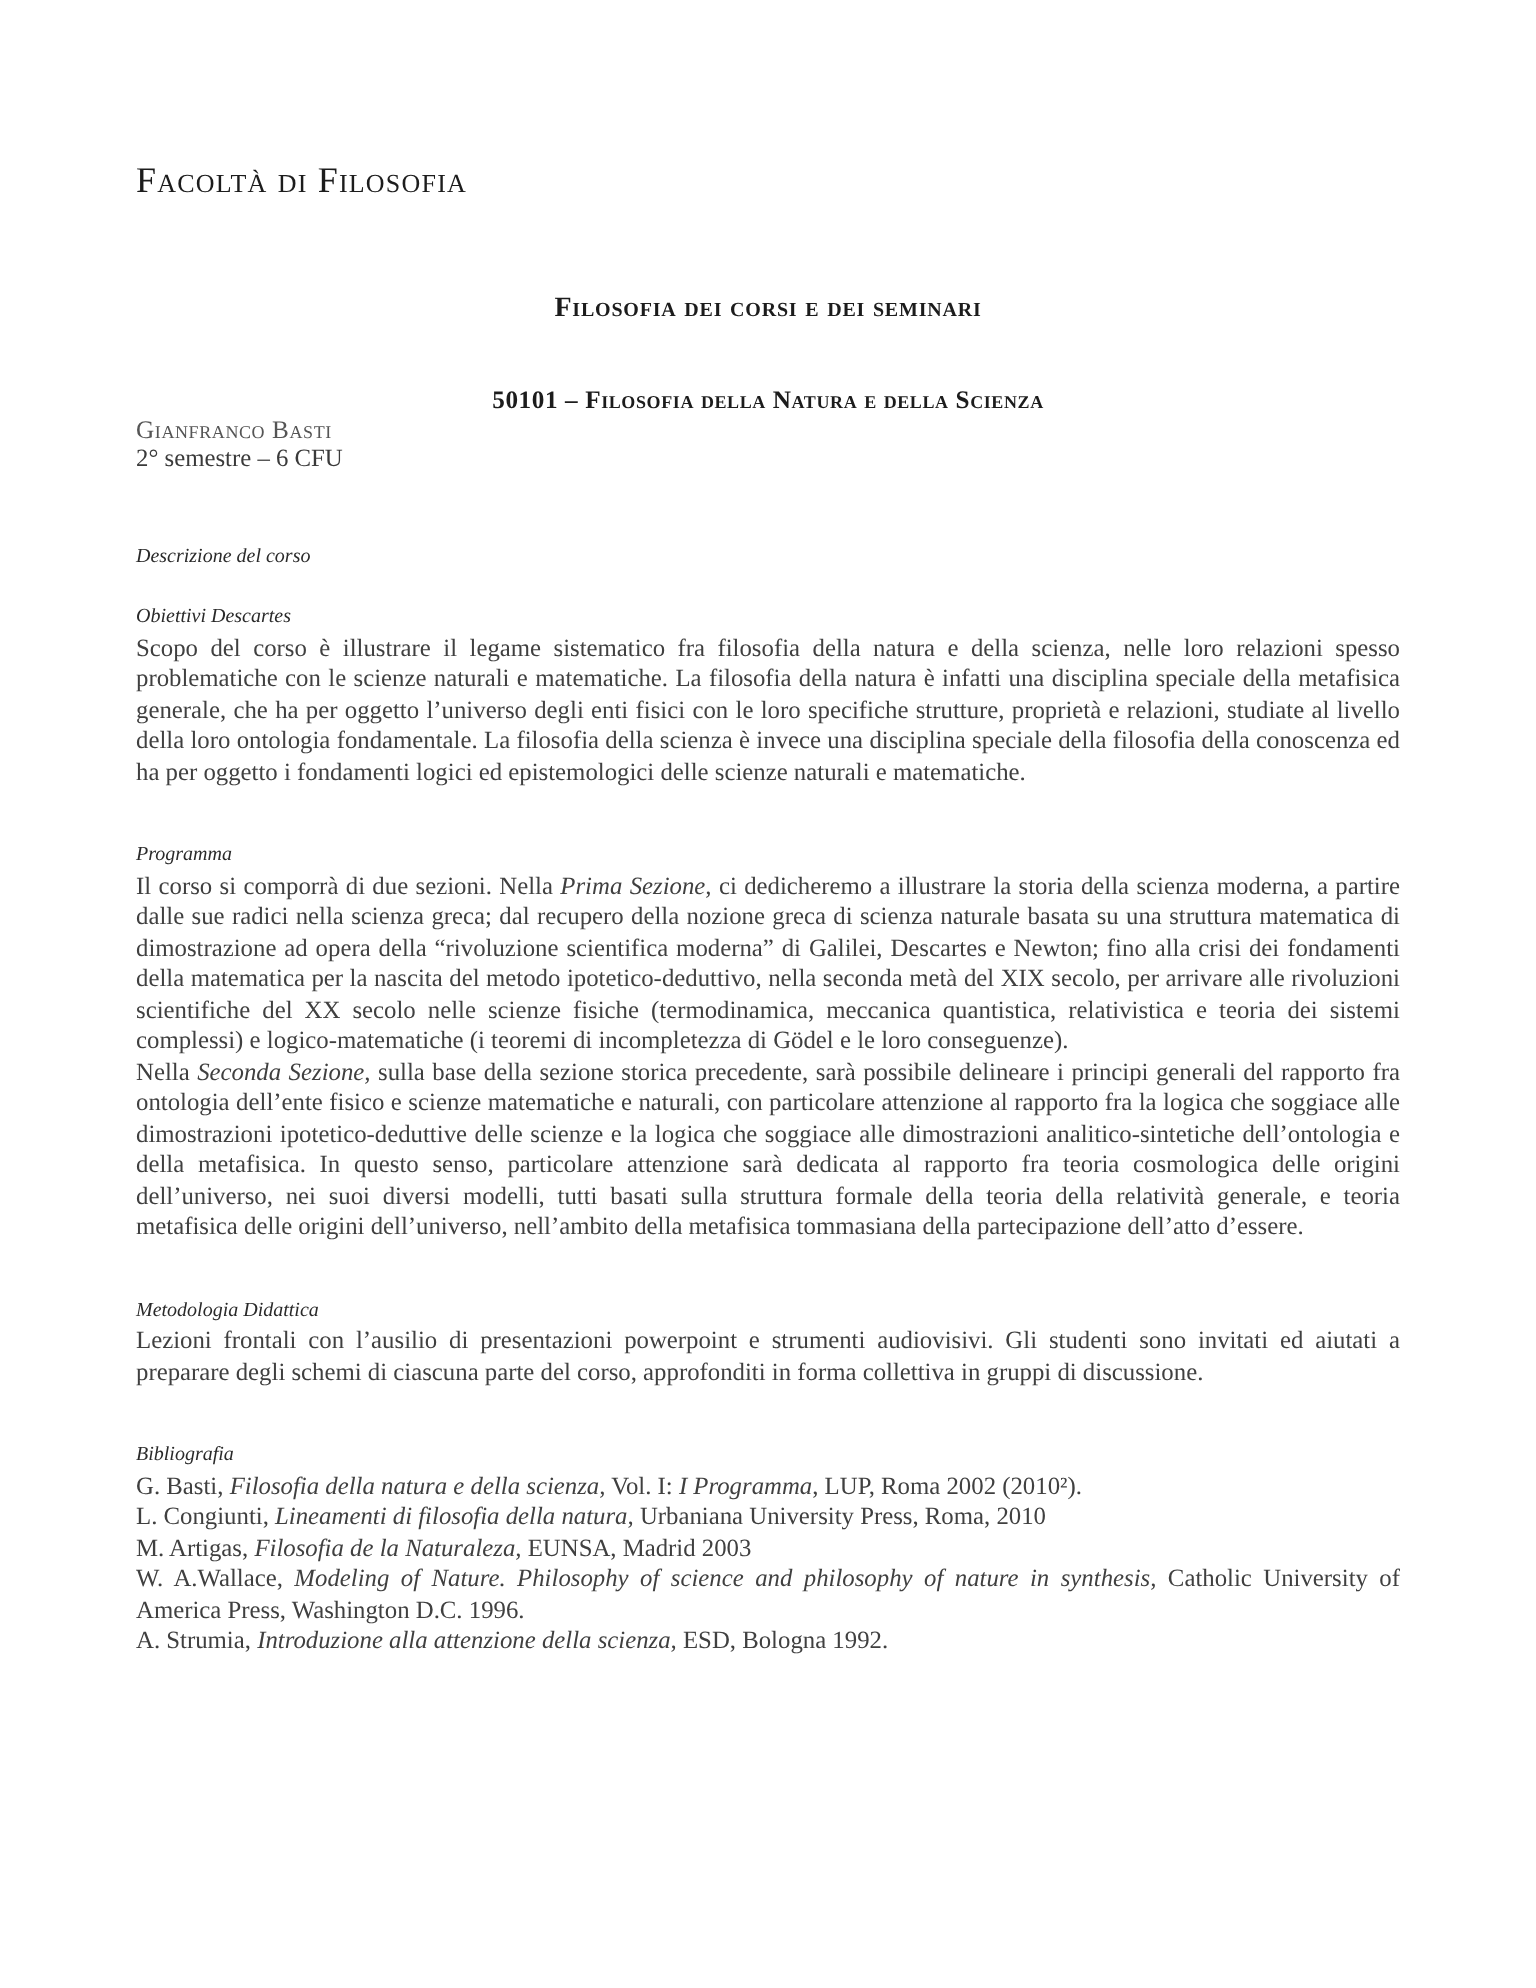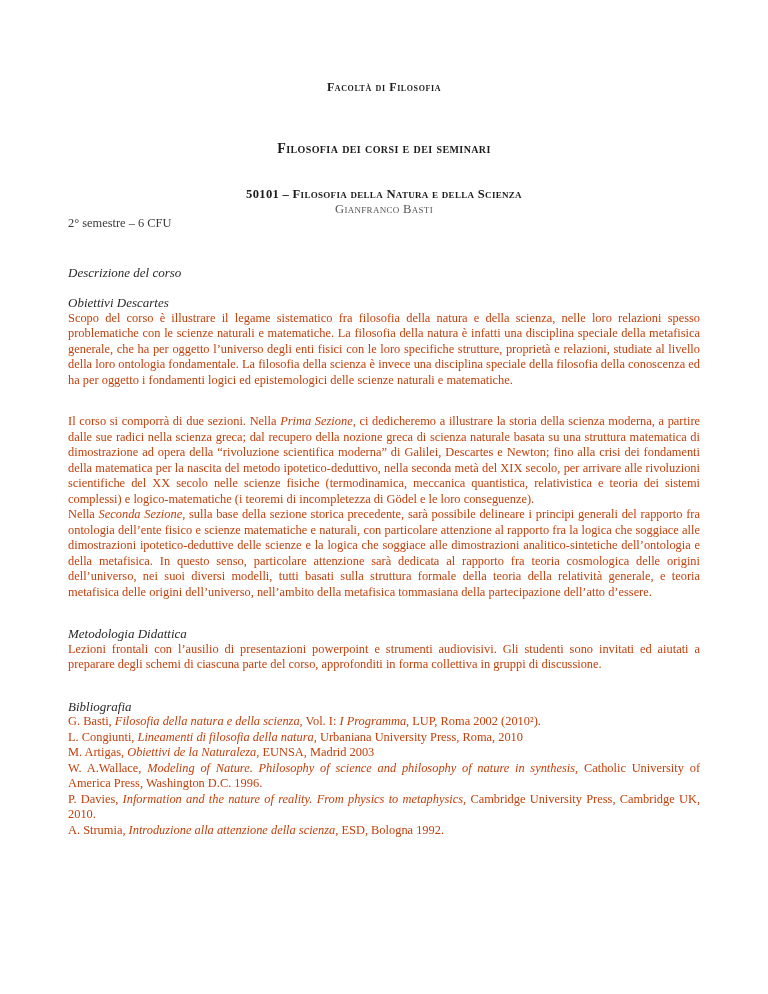--- a/index.html
+++ b/index.html
@@ -15,23 +15,23 @@
     overflow: hidden;
   }
   .page {
     box-sizing: border-box;
     width: 768px;
     height: 994px;
     padding: 80px 68px 0 68px;
   }
   .faculty-title {
     margin: 0 0 46px 0;
-    text-align: center;
-    font-size: 12px;
-    font-weight: bold;
+    text-align: left;
+    font-size: 18px;
+    font-weight: normal;
     font-variant: small-caps;
     letter-spacing: 0.6px;
     color: #1c1c1c;
   }
   .program-subtitle {
     margin: 0 0 30px 0;
     text-align: center;
     font-size: 14px;
     font-weight: bold;
     font-variant: small-caps;
@@ -48,44 +48,43 @@
     font-variant: small-caps;
     letter-spacing: 0.3px;
     color: #1c1c1c;
     text-align: center;
   }
   .professor {
     font-size: 12.6px;
     font-variant: small-caps;
     letter-spacing: 0.3px;
     color: #555555;
-    text-align: center;
   }
   .semester {
     font-size: 12.4px;
     color: #3a3a3a;
   }
   .section {
     margin: 0 0 26px 0;
   }
   .section.tight {
     margin-bottom: 15px;
   }
   .sec-heading {
-    font-size: 13px;
+    font-size: 10px;
     font-style: italic;
     line-height: 15.5px;
     color: #2a2a2a;
   }
   .para {
     margin: 0;
     font-size: 12.4px;
     line-height: 15.5px;
     text-align: justify;
-    color: #c2410c;
+    color: #404040;
   }
   .para .it {
     font-style: italic;
   }
   .bib-list .para {
     margin: 0;
   }
 </style>
 </head>
 <body>
@@ -105,35 +104,35 @@
   <div class="section tight">
     <div class="sec-heading">Descrizione del corso</div>
   </div>
 
   <div class="section">
     <div class="sec-heading">Obiettivi Descartes</div>
     <p class="para"><span>Scopo del corso è illustrare il legame sistematico fra filosofia della natura e della scienza, nelle loro relazioni spesso problematiche con le scienze naturali e matematiche. La filosofia della natura è infatti una disciplina speciale della metafisica generale, che ha per oggetto l’universo degli enti fisici con le loro specifiche strutture, proprietà e relazioni, studiate al livello della loro ontologia fondamentale. La filosofia della scienza è invece una disciplina speciale della filosofia della conoscenza ed ha per oggetto i fondamenti logici ed epistemologici delle scienze naturali e matematiche.</span></p>
   </div>
 
   <div class="section">
+    <div class="sec-heading">Programma</div>
     <p class="para"><span>Il corso si comporrà di due sezioni. Nella </span><span class="it">Prima Sezione,</span><span> ci dedicheremo a illustrare la storia della scienza moderna, a partire dalle sue radici nella scienza greca; dal recupero della nozione greca di scienza naturale basata su una struttura matematica di dimostrazione ad opera della “rivoluzione scientifica moderna” di Galilei, Descartes e Newton; fino alla crisi dei fondamenti della matematica per la nascita del metodo ipotetico-deduttivo, nella seconda metà del XIX secolo, per arrivare alle rivoluzioni scientifiche del XX secolo nelle scienze fisiche (termodinamica, meccanica quantistica, relativistica e teoria dei sistemi complessi) e logico-matematiche (i teoremi di incompletezza di Gödel e le loro conseguenze).</span></p>
     <p class="para"><span>Nella </span><span class="it">Seconda Sezione,</span><span> sulla base della sezione storica precedente, sarà possibile delineare i principi generali del rapporto fra ontologia dell’ente fisico e scienze matematiche e naturali, con particolare attenzione al rapporto fra la logica che soggiace alle dimostrazioni ipotetico-deduttive delle scienze e la logica che soggiace alle dimostrazioni analitico-sintetiche dell’ontologia e della metafisica. In questo senso, particolare attenzione sarà dedicata al rapporto fra teoria cosmologica delle origini dell’universo, nei suoi diversi modelli, tutti basati sulla struttura formale della teoria della relatività generale, e teoria metafisica delle origini dell’universo, nell’ambito della metafisica tommasiana della partecipazione dell’atto d’essere.</span></p>
   </div>
 
   <div class="section">
     <div class="sec-heading">Metodologia Didattica</div>
     <p class="para"><span>Lezioni frontali con l’ausilio di presentazioni powerpoint e strumenti audiovisivi. Gli studenti sono invitati ed aiutati a preparare degli schemi di ciascuna parte del corso, approfonditi in forma collettiva in gruppi di discussione.</span></p>
   </div>
 
   <div class="section">
   </div>
 
   <div class="section bib-list">
     <div class="sec-heading">Bibliografia</div>
     <p class="para"><span>G. Basti, </span><span class="it">Filosofia della natura e della scienza,</span><span> Vol. I: </span><span class="it">I Programma</span><span>, LUP, Roma 2002 (2010²).</span></p>
     <p class="para"><span>L. Congiunti, </span><span class="it">Lineamenti di filosofia della natura,</span><span> Urbaniana University Press, Roma, 2010</span></p>
-    <p class="para"><span>M. Artigas, </span><span class="it">Obiettivi de la Naturaleza,</span><span> EUNSA, Madrid 2003</span></p>
+    <p class="para"><span>M. Artigas, </span><span class="it">Filosofia de la Naturaleza,</span><span> EUNSA, Madrid 2003</span></p>
     <p class="para"><span>W. A.Wallace, </span><span class="it">Modeling of Nature. Philosophy of science and philosophy of nature in synthesis,</span><span> Catholic University of America Press, Washington D.C. 1996.</span></p>
-    <p class="para"><span>P. Davies, </span><span class="it">Information and the nature of reality. From physics to metaphysics,</span><span> Cambridge University Press, Cambridge UK, 2010.</span></p>
     <p class="para"><span>A. Strumia, </span><span class="it">Introduzione alla attenzione della scienza,</span><span> ESD, Bologna 1992.</span></p>
   </div>
 
 </div>
 
 </body></html>

